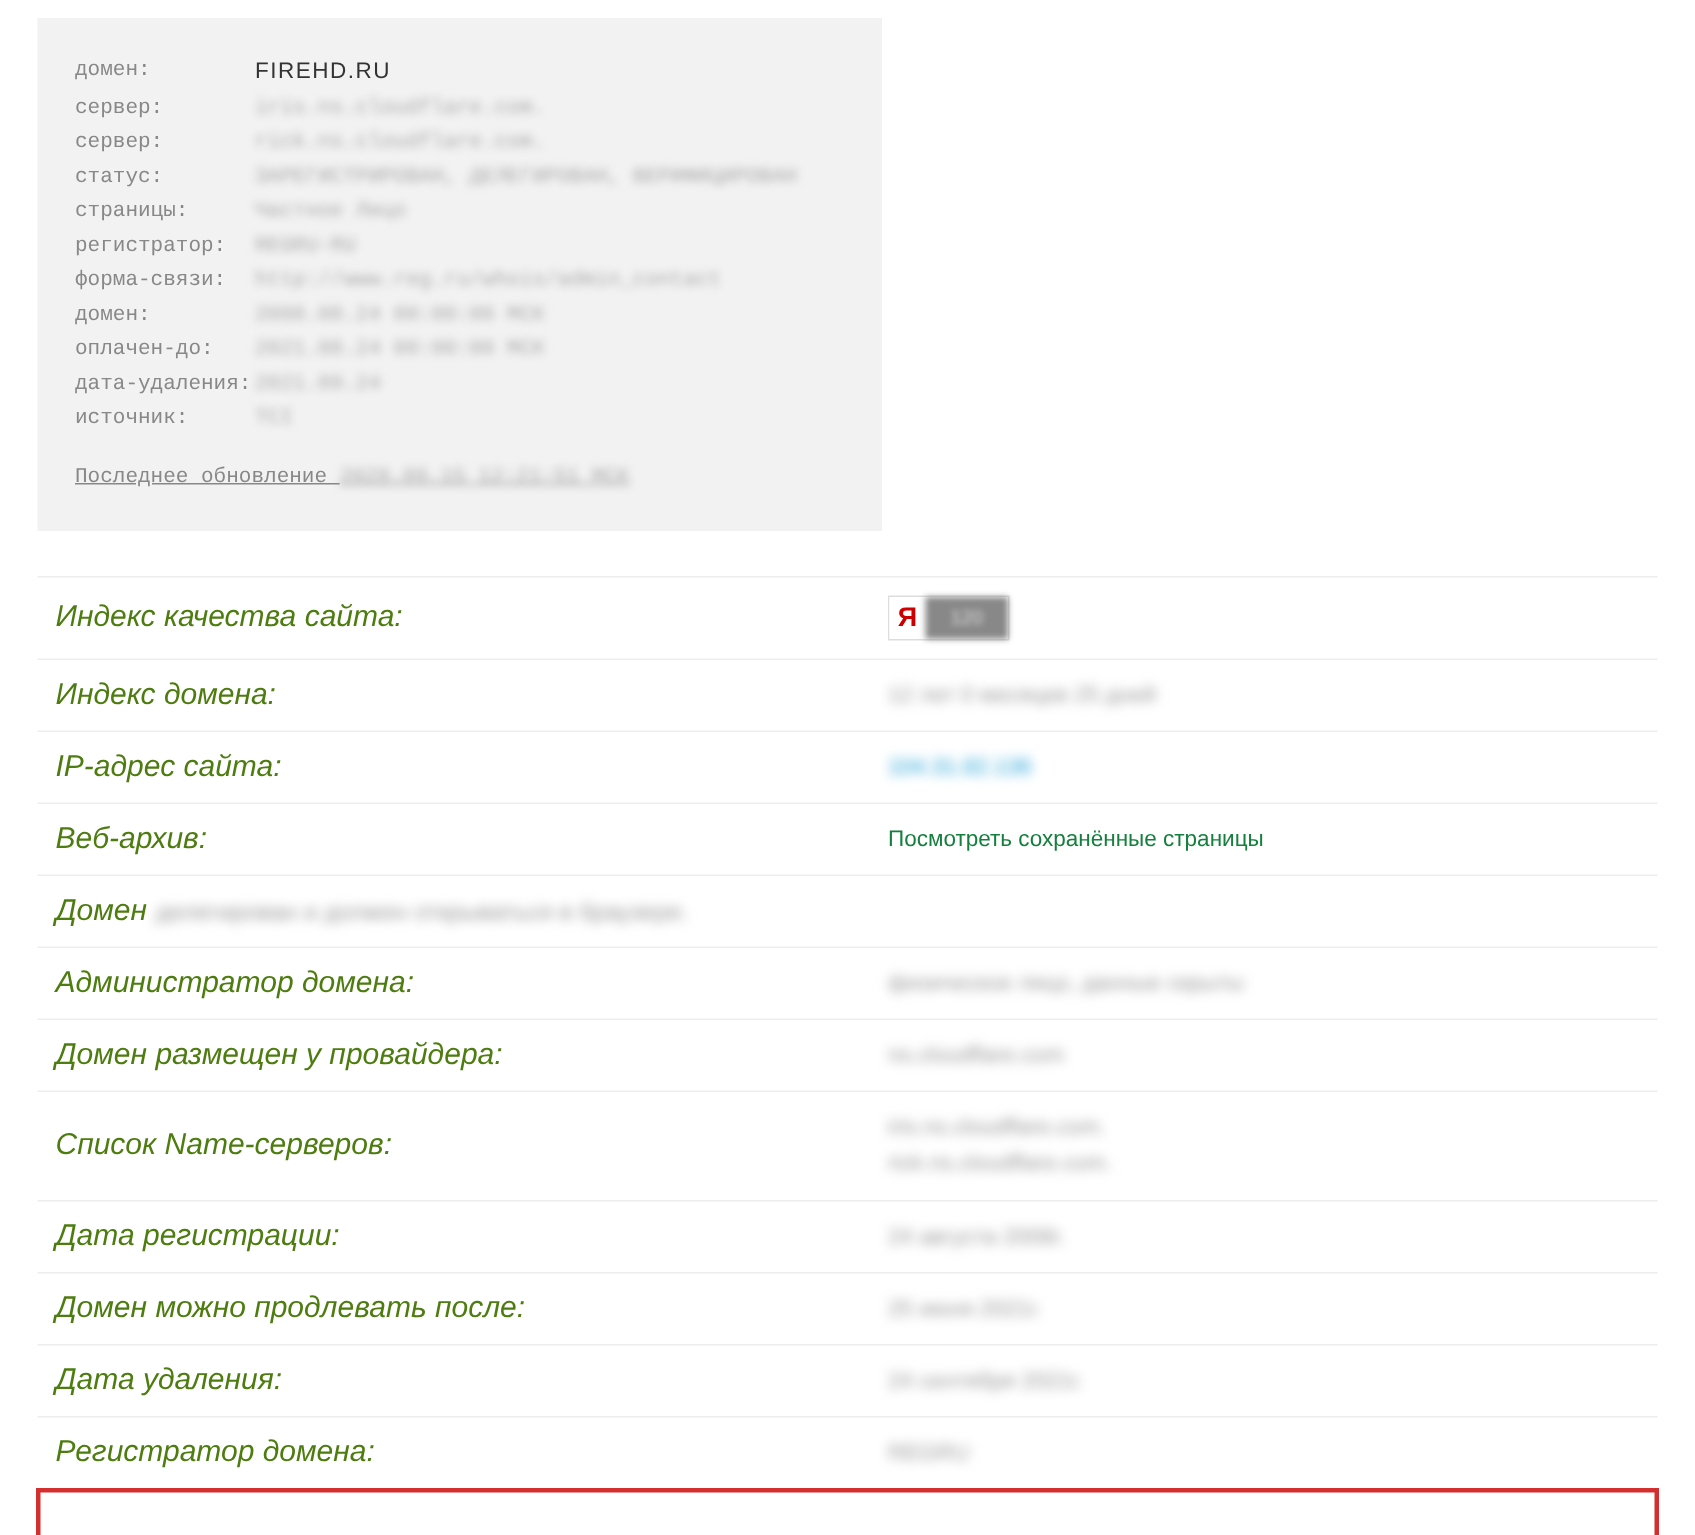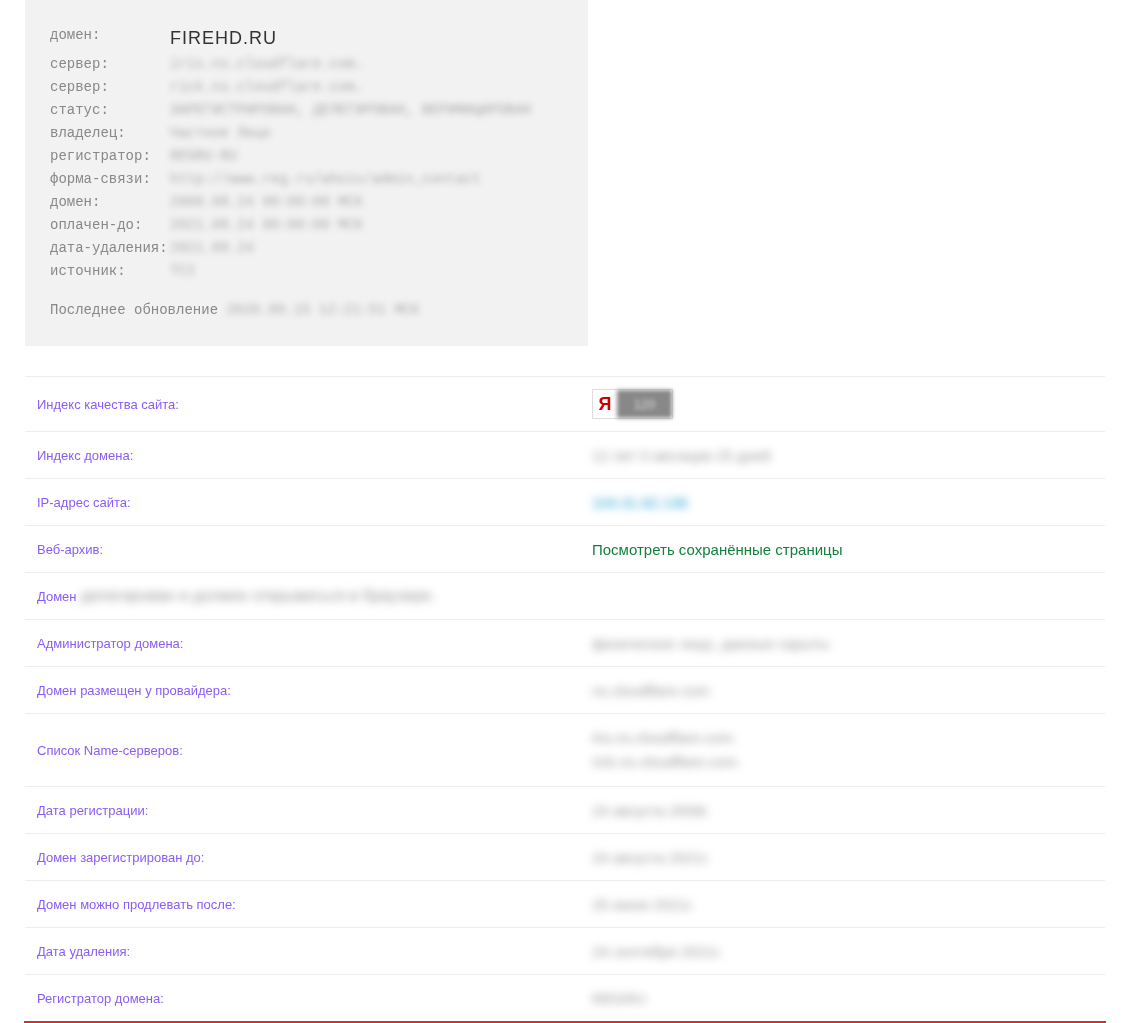--- a/index.html
+++ b/index.html
@@ -5,21 +5,21 @@
     body {
       margin: 0;
       padding: 0;
       font-family: 'Segoe UI', Arial, sans-serif;
       background-color: #ffffff;
       color: #555;
       width: 1130px;
     }
     .whois-box {
       background-color: #f2f2f2;
-      margin: 0 0 30px 25px;
+      margin: 12px 0 30px 25px;
       padding: 25px 25px 25px 25px;
       width: 513px;
       font-family: 'Courier New', monospace;
       font-size: 14px;
       color: #888;
       line-height: 1.5;
     }
     .whois-row {
       display: flex;
       margin-bottom: 2px;
@@ -30,25 +30,26 @@
     }
     .whois-value {
       filter: blur(3px);
       color: #aaa;
     }
     .whois-value.clear {
       filter: none;
       color: #333;
       font-family: 'Segoe UI', Arial, sans-serif;
       font-weight: 400;
-      font-size: 18px;
+      font-size: 15px;
       letter-spacing: 1px;
     }
     .whois-footer {
       margin-top: 18px;
+      text-decoration: underline;
     }
     .whois-footer-text {
       color: #888;
     }
     .whois-footer-blur {
       filter: blur(3px);
       color: #aaa;
     }
     .info-table {
       margin-left: 25px;
@@ -60,22 +61,23 @@
     .info-row {
       display: flex;
       border-bottom: 1px solid #eee;
       padding: 12px 12px;
       align-items: center;
       min-height: 22px;
     }
     .info-label {
       width: 555px;
       flex-shrink: 0;
-      color: #8b5cf6;
-      font-size: 13px;
+      color: #4d7c0f;
+      font-size: 20px;
+      font-style: italic;
     }
     .info-value {
       color: #666;
       font-size: 15px;
     }
     .info-value.blurred {
       filter: blur(4px);
       color: #999;
     }
     .info-value.link {
@@ -139,21 +141,21 @@
   </div>
   <div class="whois-row">
     <span class="whois-label">сервер:</span>
     <span class="whois-value">rick.ns.cloudflare.com.</span>
   </div>
   <div class="whois-row">
     <span class="whois-label">статус:</span>
     <span class="whois-value">ЗАРЕГИСТРИРОВАН, ДЕЛЕГИРОВАН, ВЕРИФИЦИРОВАН</span>
   </div>
   <div class="whois-row">
-    <span class="whois-label">владелец:</span>
+    <span class="whois-label">страницы:</span>
     <span class="whois-value">Частное Лицо</span>
   </div>
   <div class="whois-row">
     <span class="whois-label">регистратор:</span>
     <span class="whois-value">REGRU-RU</span>
   </div>
   <div class="whois-row">
     <span class="whois-label">форма-связи:</span>
     <span class="whois-value">http://www.reg.ru/whois/admin_contact</span>
   </div>
@@ -228,24 +230,20 @@
       <div>iris.ns.cloudflare.com.</div>
       <div>rick.ns.cloudflare.com.</div>
     </div>
   </div>
 
   <div class="info-row">
     <div class="info-label">Дата регистрации:</div>
     <div class="info-value blurred">24 августа 2008г.</div>
   </div>
 
-  <div class="info-row">
-    <div class="info-label">Домен зарегистрирован до:</div>
-    <div class="info-value blurred">24 августа 2021г.</div>
-  </div>
 
   <div class="info-row">
     <div class="info-label">Домен можно продлевать после:</div>
     <div class="info-value blurred">25 июня 2021г.</div>
   </div>
 
   <div class="info-row">
     <div class="info-label">Дата удаления:</div>
     <div class="info-value blurred">24 сентября 2021г.</div>
   </div>

